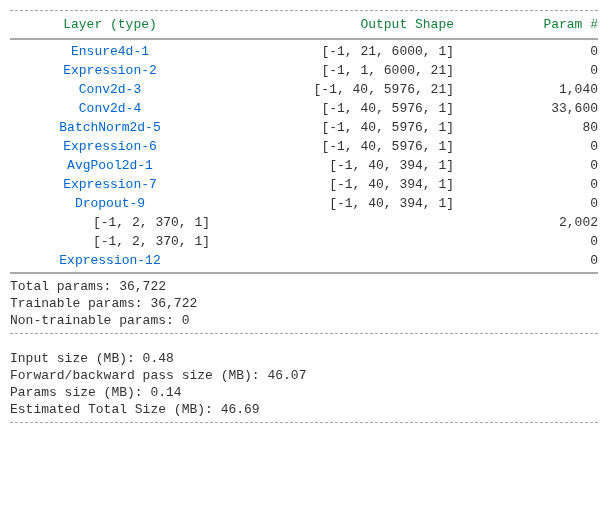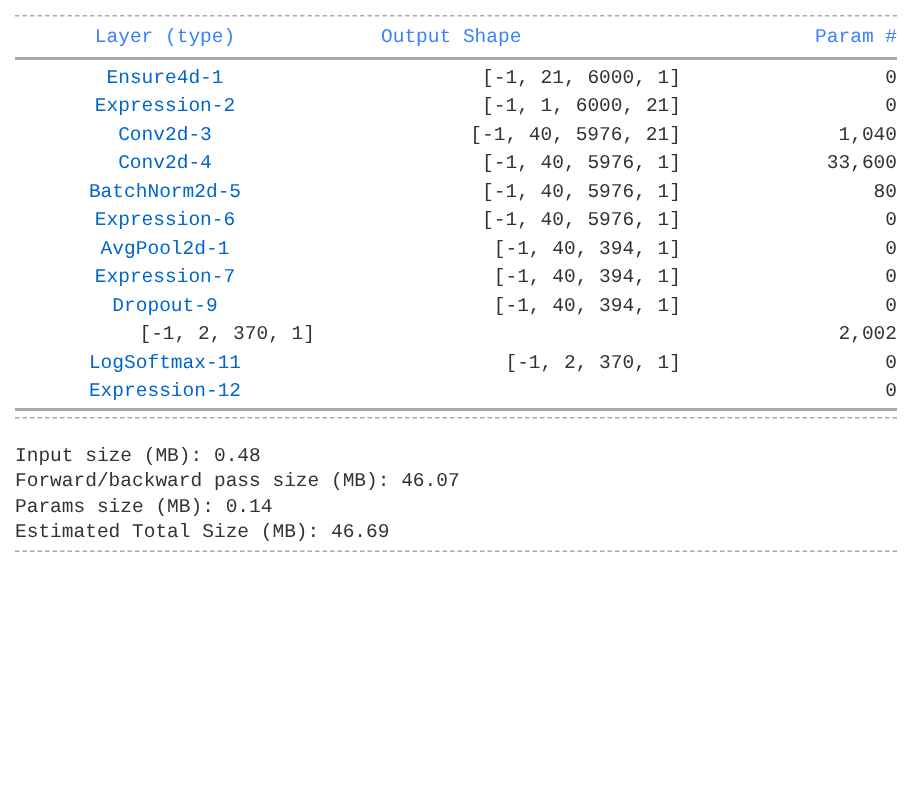--- a/index.html
+++ b/index.html
@@ -22,25 +22,25 @@
     }
     .divider-equal {
       border: none;
       border-top: 2px solid #aaaaaa;
       margin: 2px 0;
     }
     .header-row {
       display: flex;
       justify-content: space-between;
       padding: 4px 0;
-      color: #3b82f6;
+      color: #15803d;
       font-weight: normal;
     }
     .col-layer { flex: 0 0 200px; text-align: center; }
-    .col-shape { flex: 0 0 200px; text-align: left; }
+    .col-shape { flex: 0 0 200px; text-align: right; }
     .col-param { flex: 0 0 100px; text-align: right; }
     .data-row {
       display: flex;
       justify-content: space-between;
       padding: 2px 0;
     }
     .data-row .col-layer { color: #0066cc; text-align: center; }
     .data-row .col-shape { color: #333333; text-align: right; }
     .data-row .col-param { color: #333333; text-align: right; }
     .summary-section {
@@ -117,32 +117,36 @@
       <div class="data-row">
       <span class="col-layer">Dropout-9</span>
       <span class="col-shape">[-1, 40, 394, 1]</span>
       <span class="col-param">0</span>
     </div>
       <div class="data-row">
       <span class="col-shape">[-1, 2, 370, 1]</span>
       <span class="col-param">2,002</span>
     </div>
       <div class="data-row">
-      <span class="col-layer">LogSoftmax-11</span>
       <span class="col-shape">[-1, 2, 370, 1]</span>
       <span class="col-param">0</span>
     </div>
       <div class="data-row">
       <span class="col-layer">Expression-12</span>
       <span class="col-param">0</span>
     </div>
     </div>
 
   <hr class="divider-equal">
 
+  <div class="summary-section">
+    <div class="summary-line">Total params: 36,722</div>
+    <div class="summary-line">Trainable params: 36,722</div>
+    <div class="summary-line">Non-trainable params: 0</div>
+  </div>
 
   <hr class="divider-dashed" style="margin-top:4px;">
 
   <div class="info-section">
     <div class="info-line">Input size (MB): 0.48</div>
     <div class="info-line">Forward/backward pass size (MB): 46.07</div>
     <div class="info-line">Params size (MB): 0.14</div>
     <div class="info-line">Estimated Total Size (MB): 46.69</div>
   </div>
 

